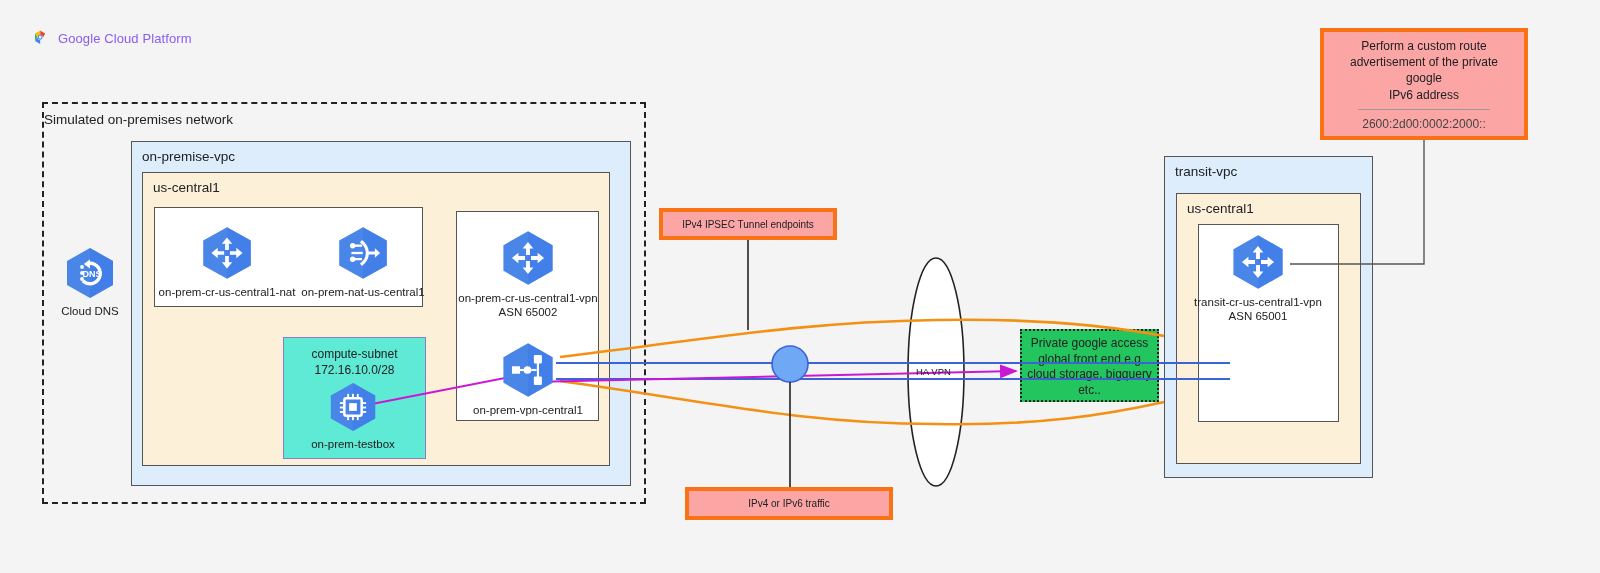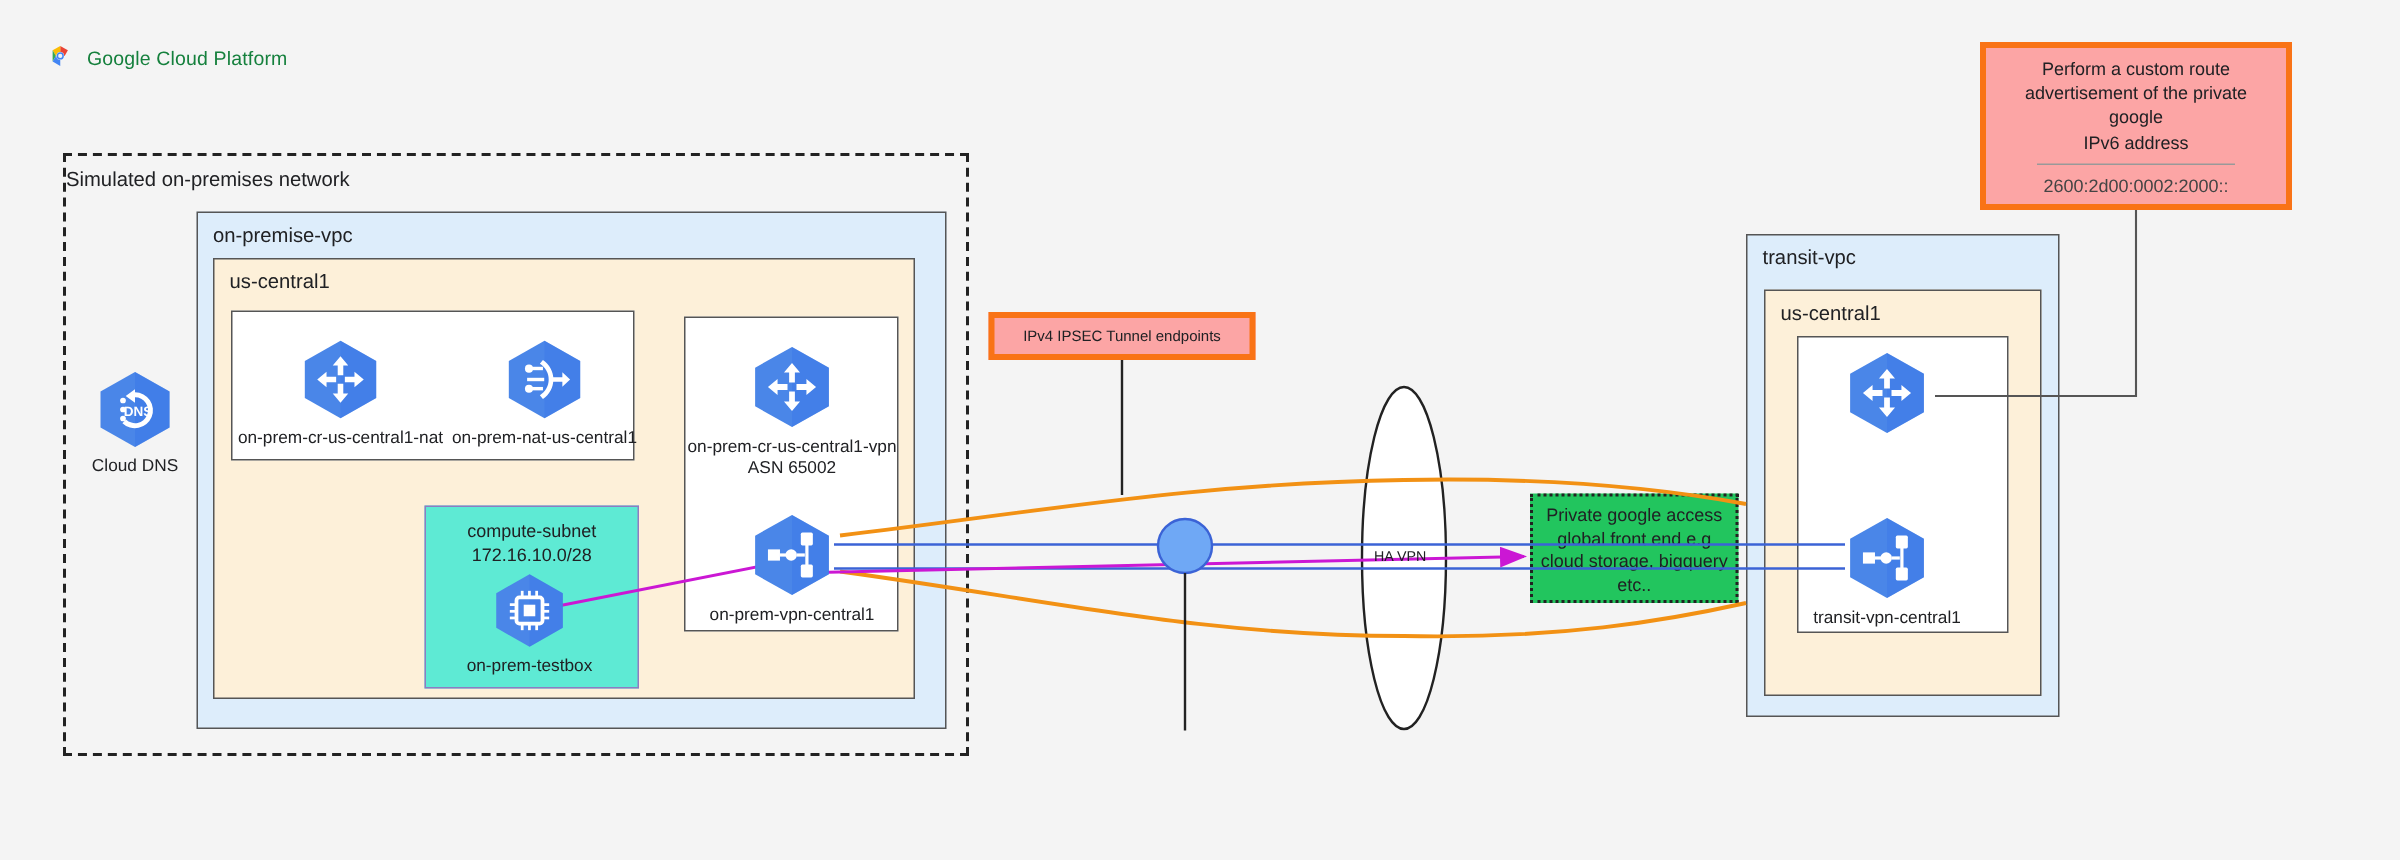--- a/index.html
+++ b/index.html
@@ -14,21 +14,21 @@
     background: #f4f4f4;
     overflow: hidden;
   }
   
   #gcp-header {
     position: absolute; left: 30px; top: 28px;
     display: flex; align-items: center; gap: 8px;
   }
   #gcp-header .logo { width: 20px; height: 20px; display:block; }
   #gcp-header .brand {
-    font-size: 13px; color: #15803d; letter-spacing: .1px; white-space: nowrap;
+    font-size: 13px; color: #8b5cf6; letter-spacing: .1px; white-space: nowrap;
   }
   
   .box { position: absolute; }
   .dashed-outer {
     border: 2px dashed #222;
     background: #f4f4f4;
   }
   .vpc {
     background: #ddedfb;
     border: 1px solid #555;
@@ -154,20 +154,23 @@
       <div>IPv6 address</div>
       <hr class="note-sep">
       <div class="small" style="color:#444;">2600:2d00:0002:2000::</div>
     </div>
   </div>
 
   <div class="box note" style="left:659px; top:208px; width:178px; height:32px;">
     <div class="note-label">IPv4 IPSEC Tunnel endpoints</div>
   </div>
 
+  <div class="box note" style="left:685px; top:487px; width:208px; height:33px;">
+    <div class="note-label">IPv4 or IPv6 traffic</div>
+  </div>
 
   <div class="box note-dotted" style="left:1020px; top:329px; width:139px; height:73px;">
     <div class="note-text" style="padding:5px 4px; line-height:1.3;">
       <div>Private google access</div>
       <div>global front end e.g</div>
       <div>cloud storage, bigquery</div>
       <div>etc..</div>
     </div>
   </div>
 
@@ -309,32 +312,20 @@
     <svg class="hex" width="62" height="60" viewBox="0 0 58 56">
       <path d="M29 3 L52 16 L52 40 L29 53 L6 40 L6 16 Z" fill="#4a86e8"></path>
       <path d="M29 3 L52 16 L52 40 L29 53 Z" fill="#3b78e7" opacity=".5"></path>
       <g fill="#ffffff">
         <path d="M29 13 l5 6 h-3.2 v6.2 h-3.6 v-6.2 h-3.2 z"></path>
         <path d="M29 43 l-5 -6 h3.2 v-6.2 h3.6 v6.2 h3.2 z"></path>
         <path d="M14 28 l6 -5 v3.2 h6.2 v3.6 h-6.2 v3.2 z"></path>
         <path d="M44 28 l-6 5 v-3.2 h-6.2 v-3.6 h6.2 v-3.2 z"></path>
       </g>
     </svg>
-  </div>
-
-  <div class="node" style="left:1258px; top:342px;">
-    <svg class="hex" width="62" height="60" viewBox="0 0 58 56">
-      <path d="M29 3 L52 16 L52 40 L29 53 L6 40 L6 16 Z" fill="#4a86e8"></path>
-      <path d="M29 3 L52 16 L52 40 L29 53 Z" fill="#3b78e7" opacity=".5"></path>
-      <g fill="#ffffff">
-        <rect x="14" y="24.5" width="7.5" height="7"></rect>
-        <circle cx="28.5" cy="28" r="3.6"></circle>
-        <rect x="21.5" y="27" width="4" height="2"></rect>
-        <rect x="32" y="27" width="5" height="2"></rect>
-        <rect x="34.5" y="14" width="7.5" height="8" rx="1"></rect>
-        <rect x="34.5" y="34" width="7.5" height="8" rx="1"></rect>
-        <rect x="37.3" y="20" width="2" height="16"></rect>
-      </g>
-    </svg>
-    <div class="caption">transit-vpn-central1</div>
-  </div>
+    <div class="caption">
+      <span>transit-cr-us-central1-vpn</span><br>
+      <span>ASN 65001</span>
+    </div>
+  </div>
+
 
 </div>
 
 </body></html>

